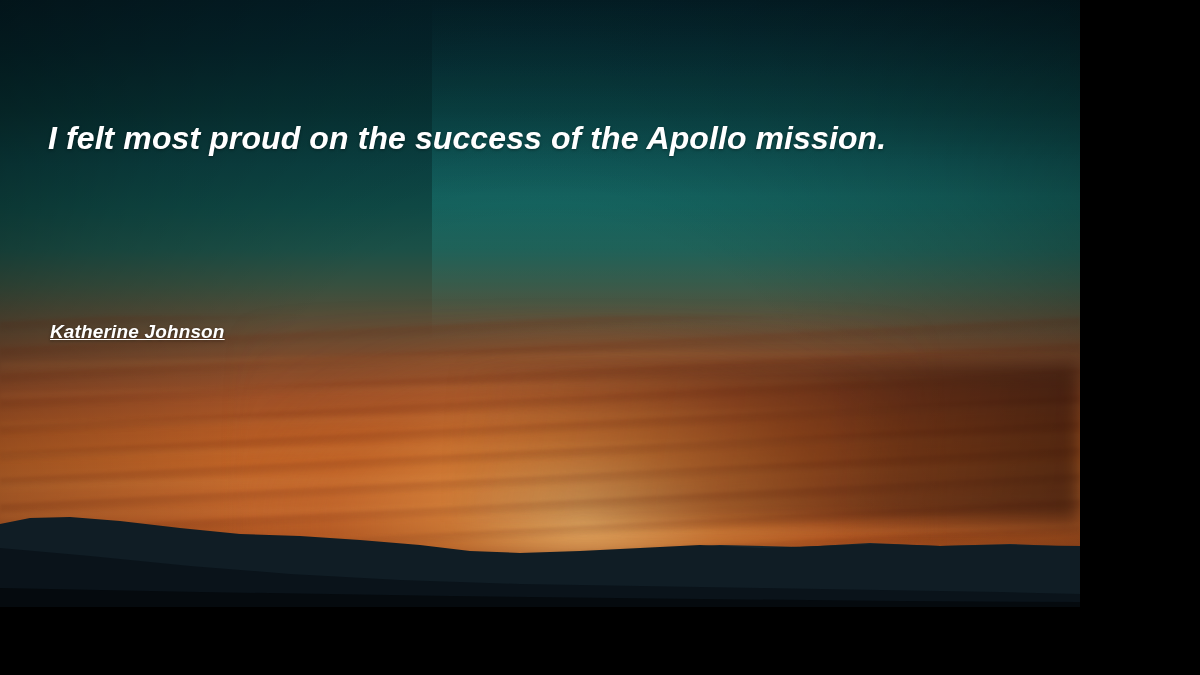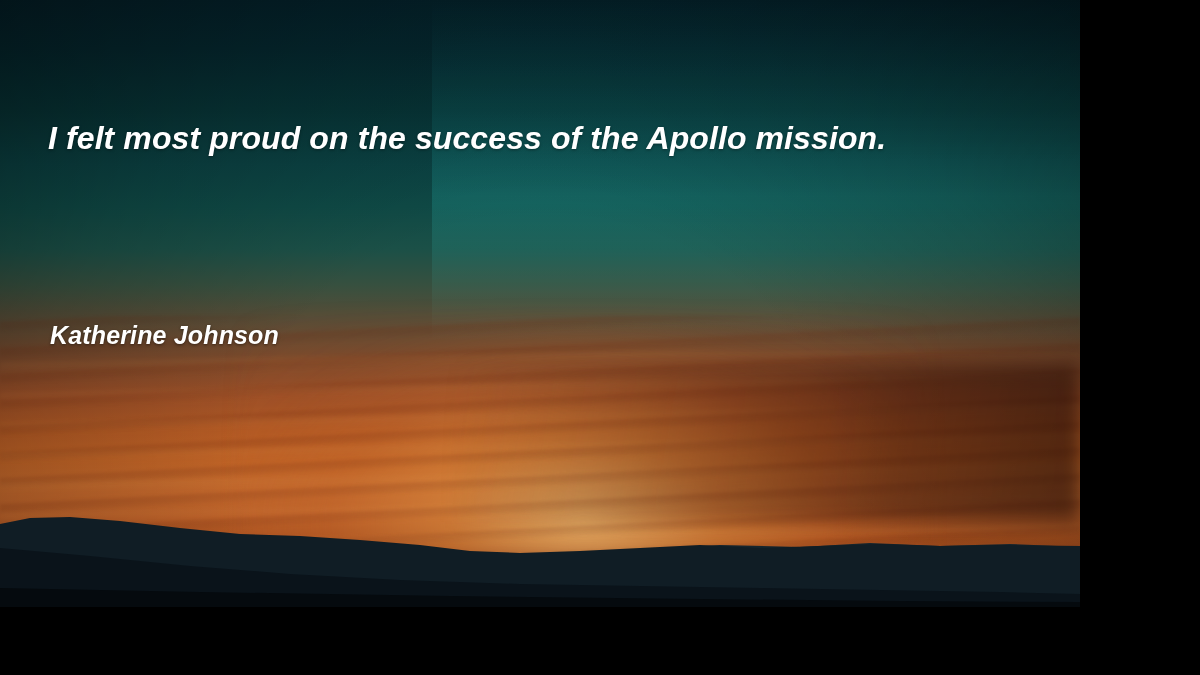--- a/index.html
+++ b/index.html
@@ -172,25 +172,26 @@
     line-height: 1.3;
     white-space: nowrap;
     text-shadow: 0 1px 3px rgba(0, 0, 0, 0.38);
   }
 
   .attribution {
     position: absolute;
     left: 50px;
     top: 321px;
     color: #ffffff;
-    font-size: 25px;
+    font-size: 19px;
     font-style: italic;
     font-weight: 700;
     letter-spacing: 0.15px;
     text-shadow: 0 1px 3px rgba(0, 0, 0, 0.45);
+    text-decoration: underline;
   }
 
   
   .bar-right {
     position: absolute;
     left: 1080px;
     top: 0;
     width: 120px;
     height: 675px;
     background: #000000;

